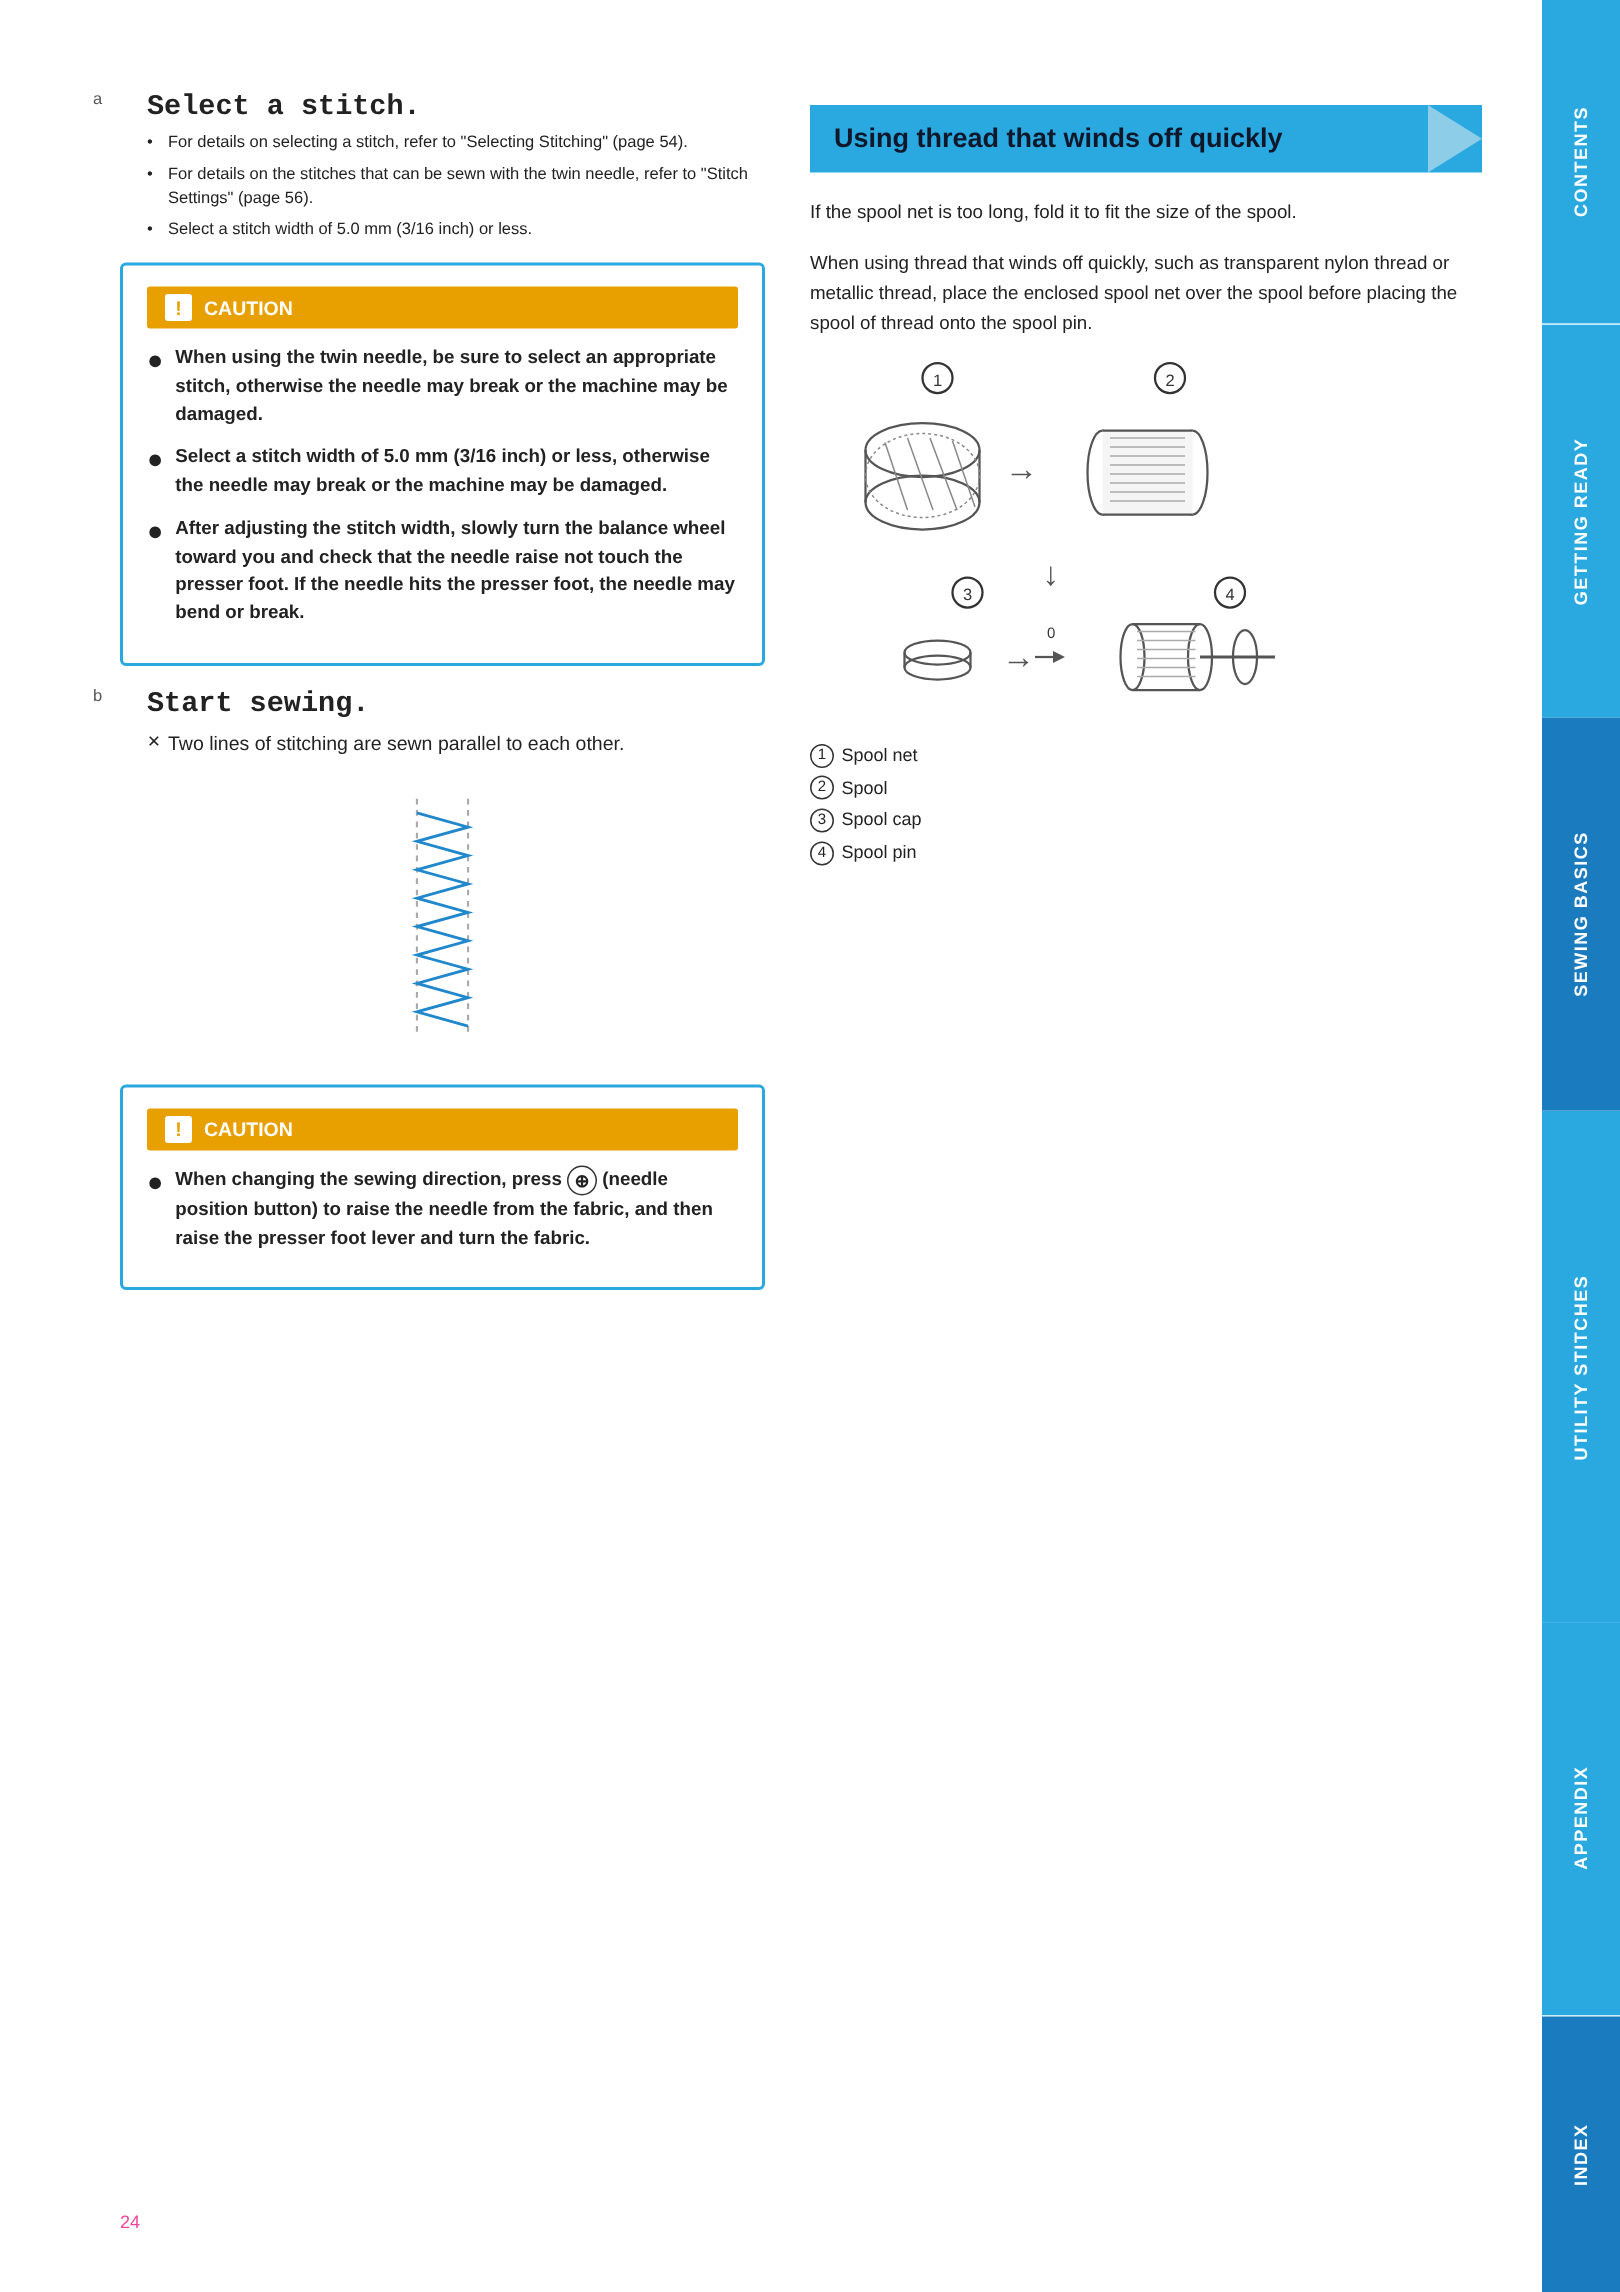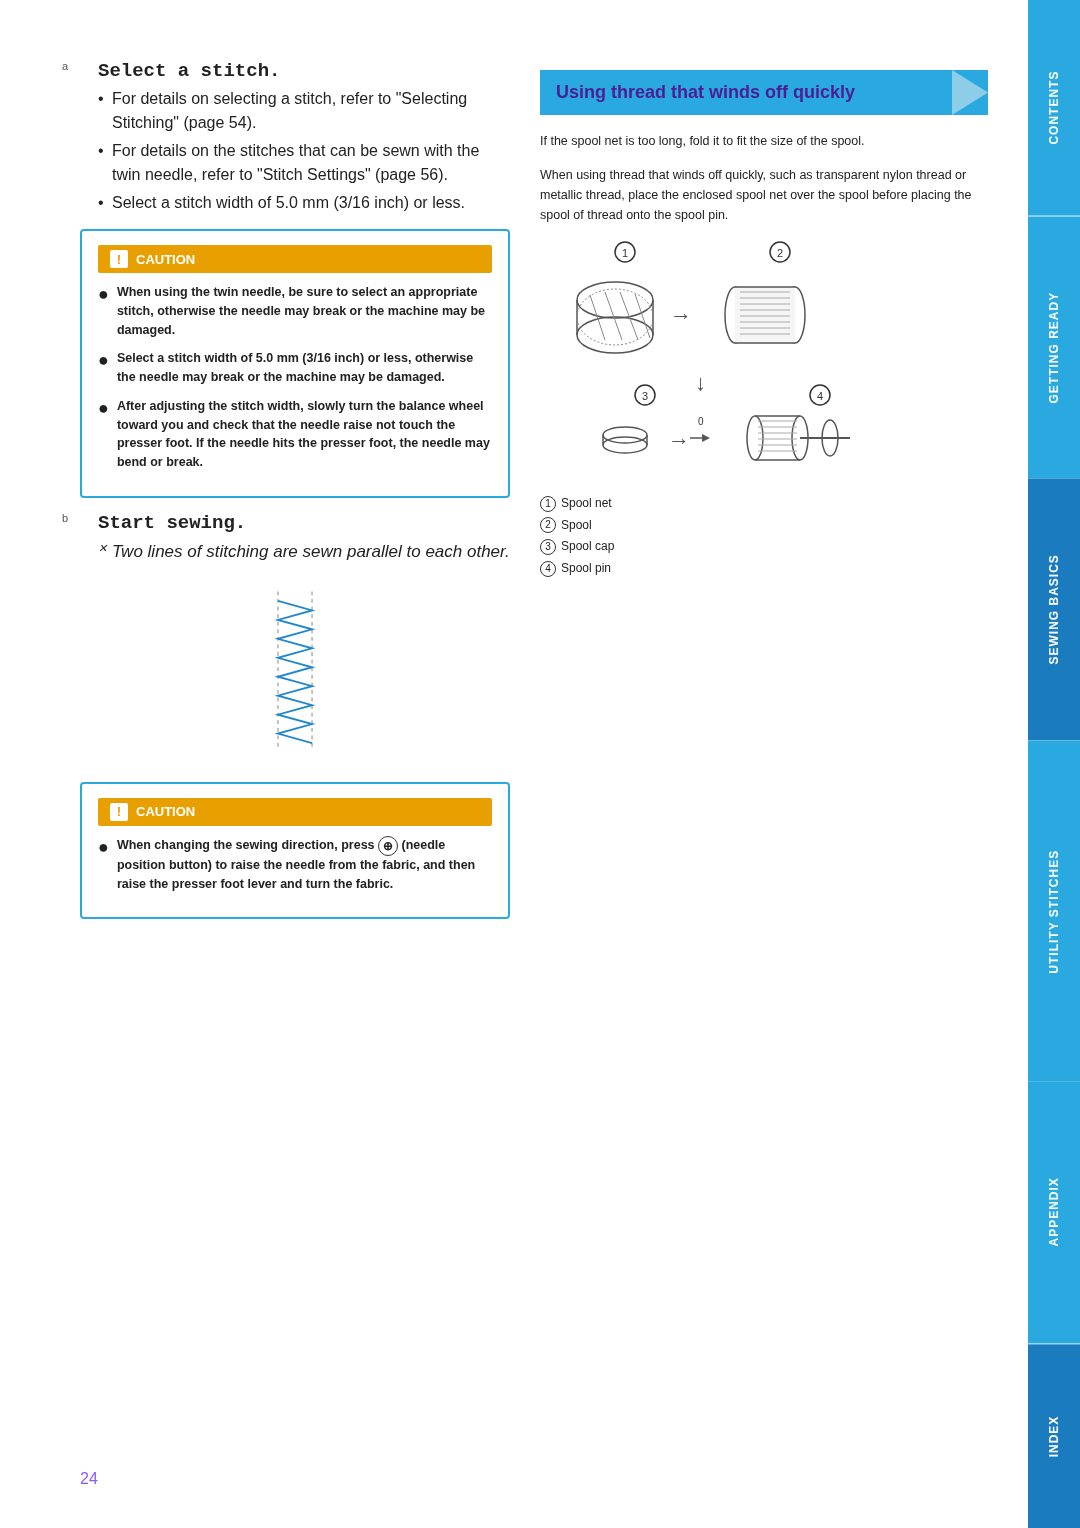--- a/index.html
+++ b/index.html
@@ -90,21 +90,21 @@
 
     .bullet-list {
       list-style: none;
       padding: 0;
     }
 
     .bullet-list li {
       padding-left: 14px;
       position: relative;
       margin-bottom: 4px;
-      font-size: 16px;
+      font-size: 11px;
       line-height: 1.5;
     }
 
     .bullet-list li::before {
       content: "•";
       position: absolute;
       left: 0;
     }
 
     
@@ -170,24 +170,23 @@
     .step-b {
       font-size: 11px;
       color: #555;
       position: absolute;
       left: -18px;
       top: 0;
     }
 
     .x-note {
       margin-top: 8px;
-      font-size: 17px;
+      font-size: 13px;
       padding-left: 14px;
       position: relative;
-      font-style: italic;
     }
 
     .x-note::before {
       content: "✕";
       position: absolute;
       left: 0;
       font-size: 11px;
     }
 
     
@@ -229,22 +228,22 @@
       border: 1px solid #333;
       border-radius: 50%;
       font-size: 10px;
       flex-shrink: 0;
     }
 
     .page-number {
       position: absolute;
       bottom: 40px;
       left: 80px;
-      font-size: 16px;
-      color: #8b5cf6;
+      font-size: 12px;
+      color: #ec4899;
     }
 
     .spool-diagram-svg-container {
       margin: 15px 0 10px;
       position: relative;
     }
   </style>
 </head>
 <body>
 
@@ -316,21 +315,21 @@
             <strong> (needle position button) to raise the needle from the fabric, and then raise the presser foot lever and turn the fabric.</strong>
           </span>
         </div>
       </div>
 
     </div>
 
     <div class="right-column">
 
       <div style="position:relative; margin-bottom: 16px;">
-        <div style="background:#29a9e0; color:#4c1d95; font-size:18px; font-weight:bold; padding:12px 74px 12px 16px; position:relative; display:inline-block; width:100%;">
+        <div style="background:#29a9e0; color:#0f172a; font-size:18px; font-weight:bold; padding:12px 74px 12px 16px; position:relative; display:inline-block; width:100%;">
           <span>Using thread that winds off quickly</span>
           
           <div style="position:absolute;right:0;top:0;width:36px;height:100%;background:#8ecde8;clip-path:polygon(0 0,100% 50%,0 100%);"></div>
         </div>
       </div>
 
       <p class="section-desc">If the spool net is too long, fold it to fit the size of the spool.</p>
       <p class="section-desc">When using thread that winds off quickly, such as transparent nylon thread or metallic thread, place the enclosed spool net over the spool before placing the spool of thread onto the spool pin.</p>
 
       <div class="spool-diagram-svg-container">

